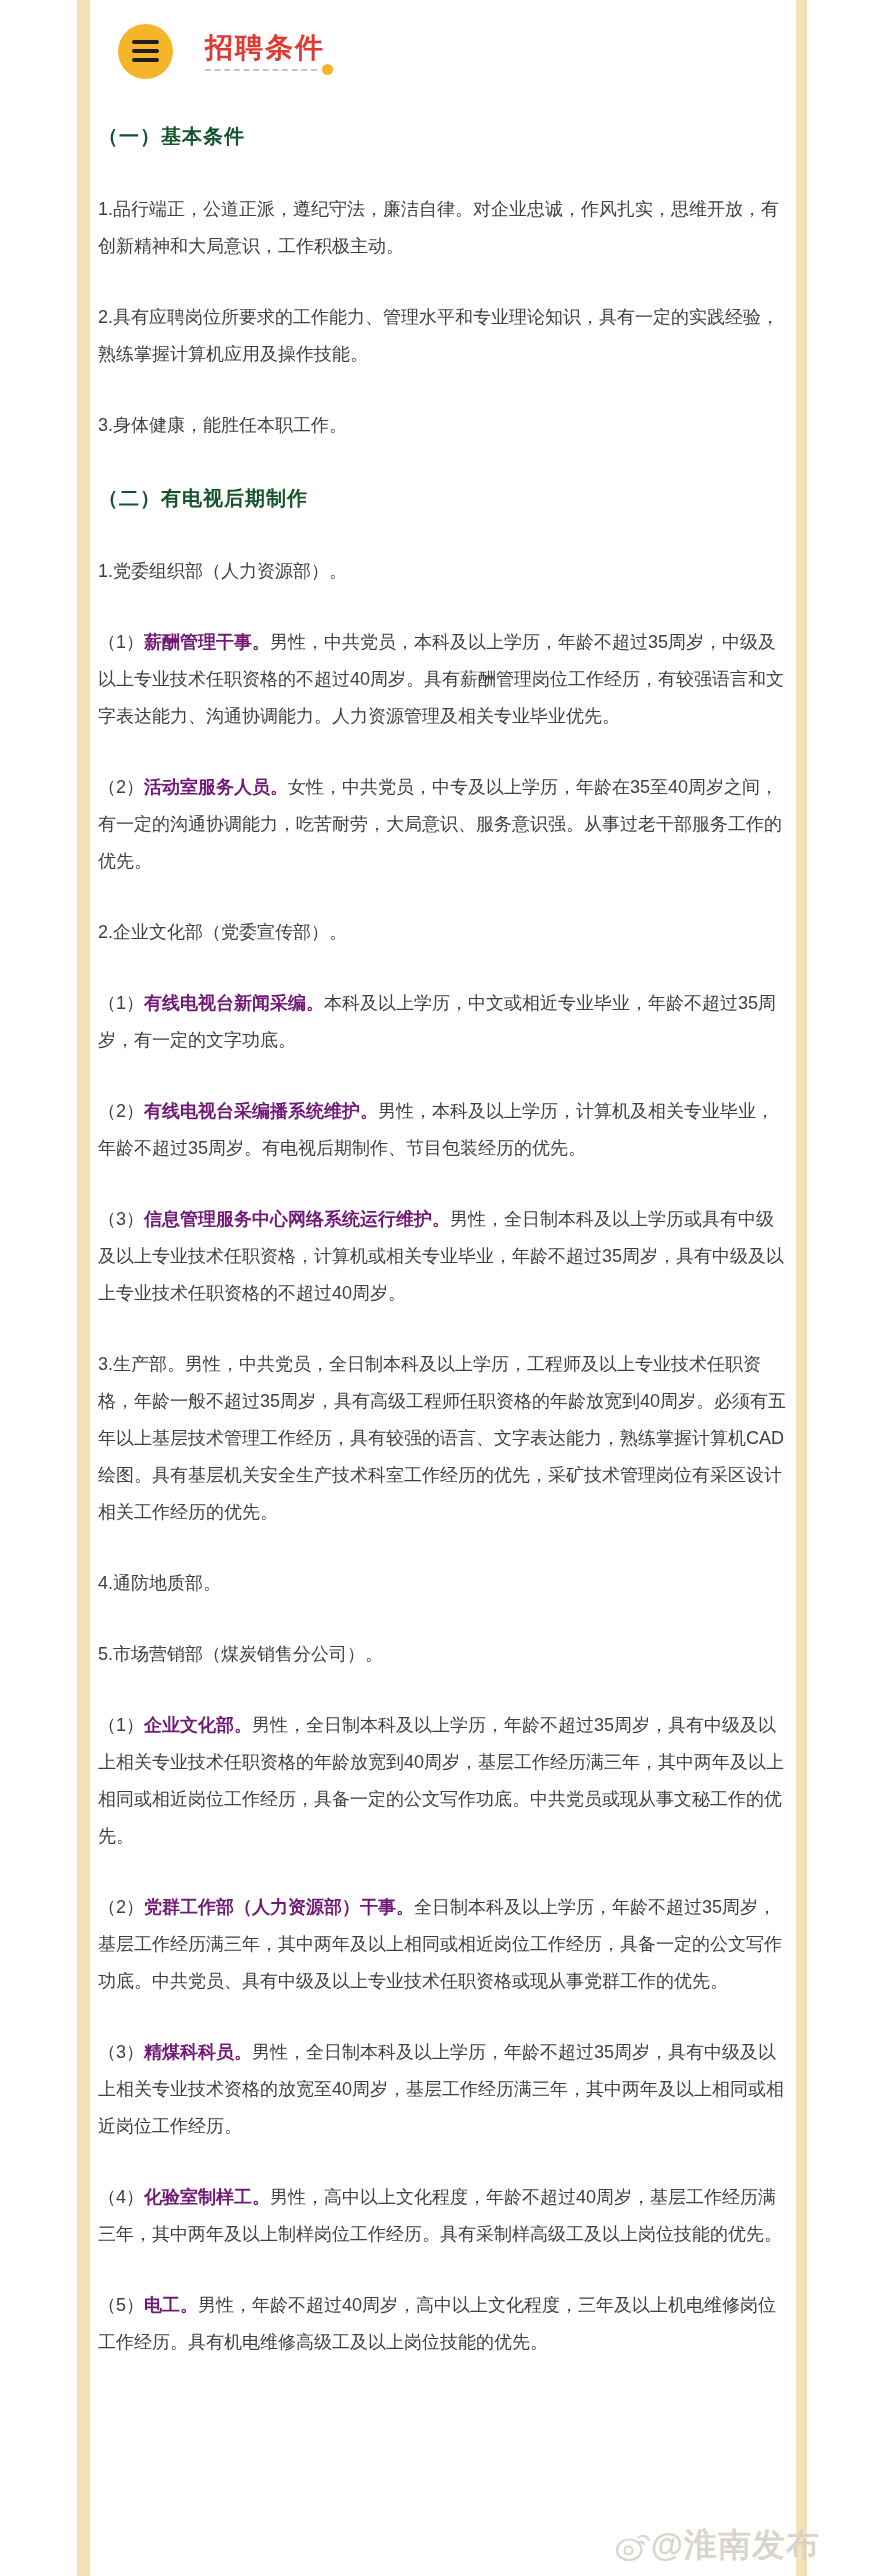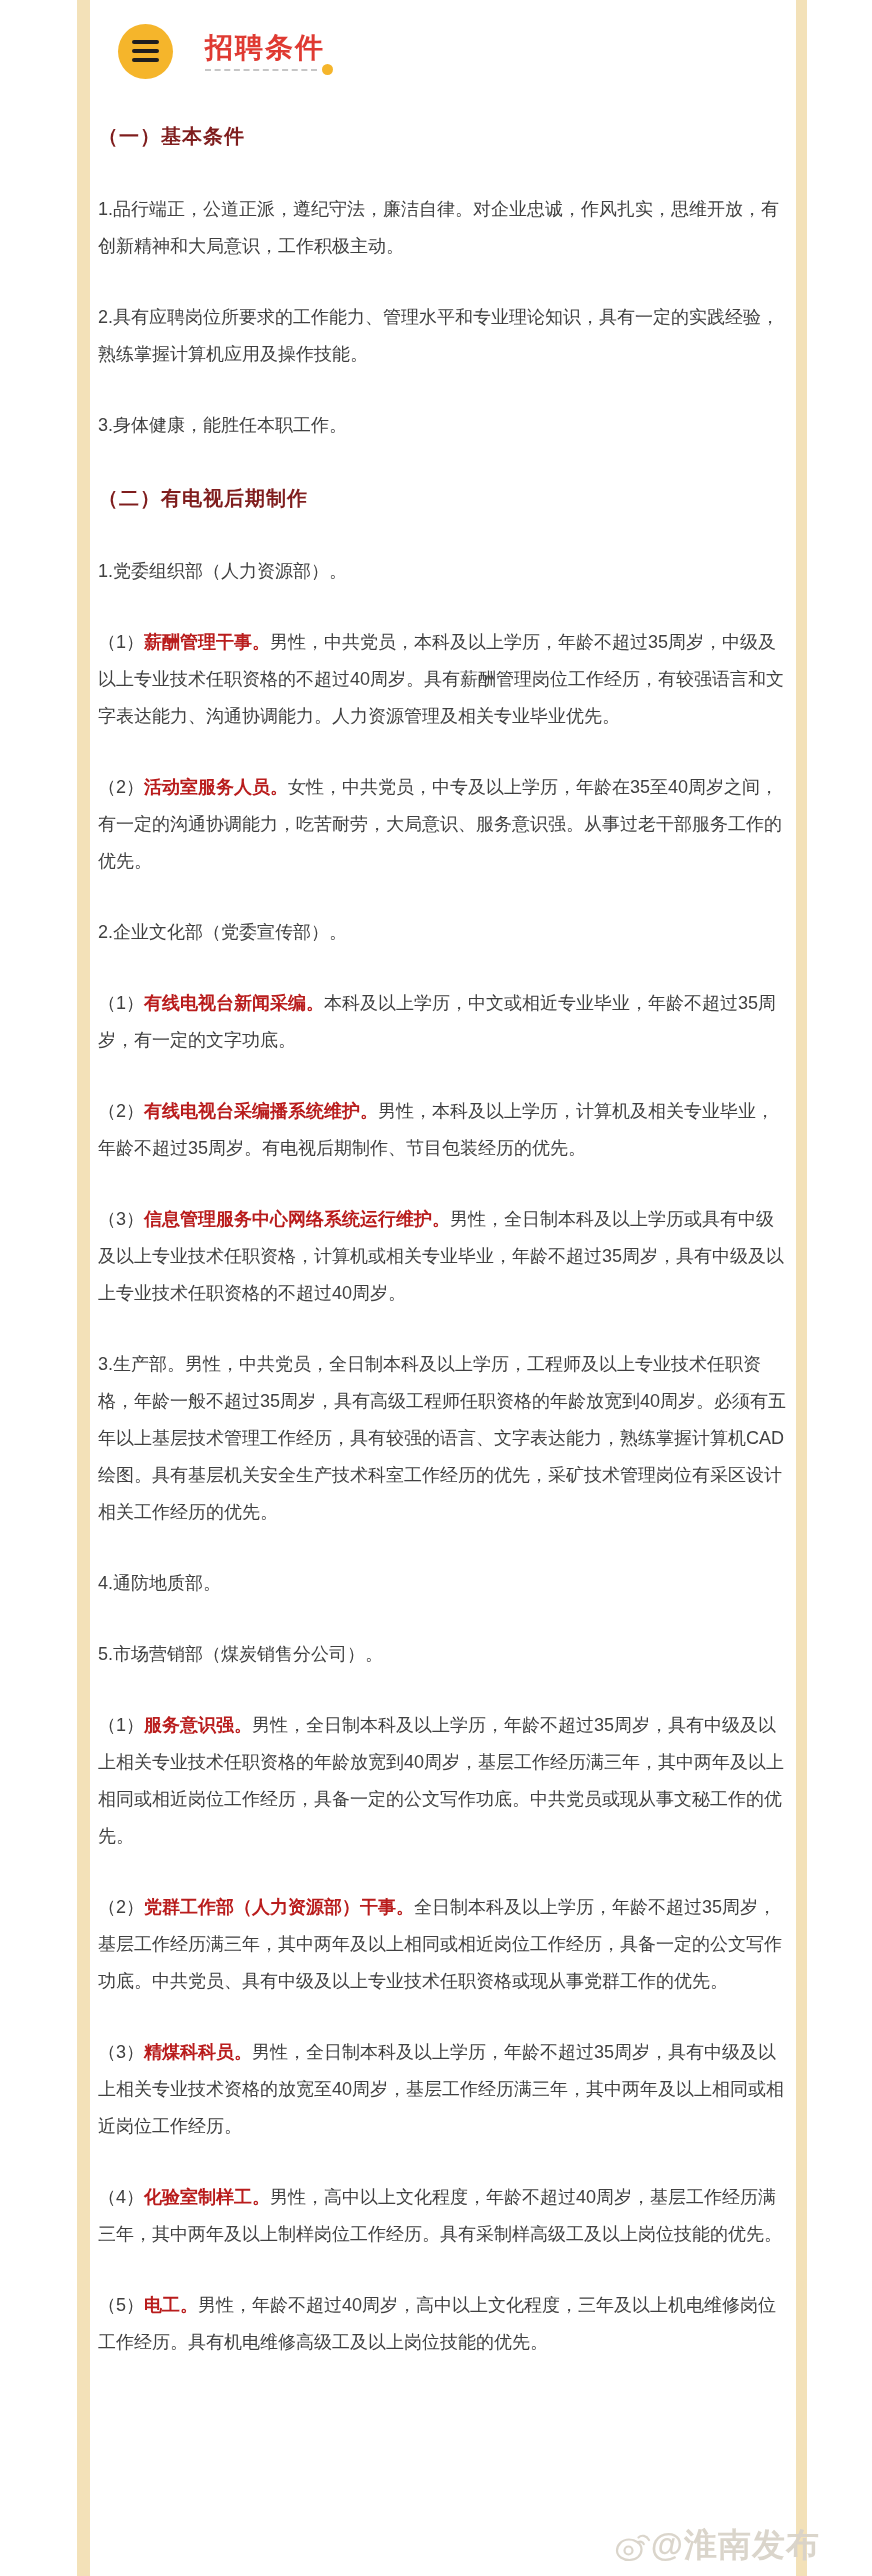--- a/index.html
+++ b/index.html
@@ -11,23 +11,23 @@
   .content{position:absolute;left:98px;top:16px;width:690px;}
   
   .header{display:flex;align-items:center;margin:4px 0 2px 20px;height:62px;}
   .menu-circle{width:55px;height:55px;border-radius:50%;background:#F5B52B;display:flex;flex-direction:column;justify-content:center;align-items:center;gap:5px;flex:0 0 auto;}
   .menu-circle i{display:block;width:27px;height:4px;background:#1e1e1e;border-radius:2px;}
   .title-wrap{margin-left:32px;position:relative;}
   .page-title{color:#DF3A32;font-size:28px;font-weight:bold;letter-spacing:2px;line-height:1.2;}
   .dashes{margin-top:5px;height:0;border-bottom:2px dashed #c6c6c6;position:relative;width:112px;}
   .end-dot{position:absolute;right:-16px;top:-5px;width:11px;height:11px;border-radius:50%;background:#F5B52B;}
   
-  .section-heading{color:#7f1d1d;font-size:20px;font-weight:bold;line-height:37px;margin:36px 0;letter-spacing:1px;}
+  .section-heading{color:#14532d;font-size:20px;font-weight:bold;line-height:37px;margin:36px 0;letter-spacing:1px;}
   .block{font-size:18px;line-height:37px;color:#404040;margin:34px 0;}
-  .job{color:#b91c1c;font-weight:bold;text-align:right;}
+  .job{color:#701a75;font-weight:bold;text-align:right;}
   
   .watermark{position:absolute;right:2px;bottom:8px;display:flex;align-items:center;color:#D9D3C9;font-size:33px;font-weight:bold;letter-spacing:1px;opacity:.95;white-space:nowrap;}
   .weibo-glyph{display:inline-block;line-height:0;}
 </style>
 </head>
 <body>
 
 <div class="page">
   <div class="rail left"></div>
   <div class="rail right"></div>
@@ -71,21 +71,21 @@
     <p class="block"><span>（3）</span><span class="job">信息管理服务中心网络系统运行维护。</span><span>男性，全日制本科及以上学历或具有中级及以上专业技术任职资格，计算机或相关专业毕业，年龄不超过35周岁，具有中级及以上专业技术任职资格的不超过40周岁。</span></p>
 
     <p class="block"><span>3.生产部。男性，中共党员，全日制本科及以上学历，工程师及以上专业技术任职资格，年龄一般不超过35周岁，具有高级工程师任职资格的年龄放宽到40周岁。必须有五年以上基层技术管理工作经历，具有较强的语言、文字表达能力，熟练掌握计算机CAD绘图。具有基层机关安全生产技术科室工作经历的优先，采矿技术管理岗位有采区设计相关工作经历的优先。</span></p>
 
     <p class="block"><span>4.通防地质部。</span></p>
 
 
 
     <p class="block"><span>5.市场营销部（煤炭销售分公司）。</span></p>
 
-    <p class="block"><span>（1）</span><span class="job">服务意识强。</span><span>男性，全日制本科及以上学历，年龄不超过35周岁，具有中级及以上相关专业技术任职资格的年龄放宽到40周岁，基层工作经历满三年，其中两年及以上相同或相近岗位工作经历，具备一定的公文写作功底。中共党员或现从事文秘工作的优先。</span></p>
+    <p class="block"><span>（1）</span><span class="job">企业文化部。</span><span>男性，全日制本科及以上学历，年龄不超过35周岁，具有中级及以上相关专业技术任职资格的年龄放宽到40周岁，基层工作经历满三年，其中两年及以上相同或相近岗位工作经历，具备一定的公文写作功底。中共党员或现从事文秘工作的优先。</span></p>
 
     <p class="block"><span>（2）</span><span class="job">党群工作部（人力资源部）干事。</span><span>全日制本科及以上学历，年龄不超过35周岁，基层工作经历满三年，其中两年及以上相同或相近岗位工作经历，具备一定的公文写作功底。中共党员、具有中级及以上专业技术任职资格或现从事党群工作的优先。</span></p>
 
     <p class="block"><span>（3）</span><span class="job">精煤科科员。</span><span>男性，全日制本科及以上学历，年龄不超过35周岁，具有中级及以上相关专业技术资格的放宽至40周岁，基层工作经历满三年，其中两年及以上相同或相近岗位工作经历。</span></p>
 
     <p class="block"><span>（4）</span><span class="job">化验室制样工。</span><span>男性，高中以上文化程度，年龄不超过40周岁，基层工作经历满三年，其中两年及以上制样岗位工作经历。具有采制样高级工及以上岗位技能的优先。</span></p>
 
     <p class="block"><span>（5）</span><span class="job">电工。</span><span>男性，年龄不超过40周岁，高中以上文化程度，三年及以上机电维修岗位工作经历。具有机电维修高级工及以上岗位技能的优先。</span></p>
 
   </div>

